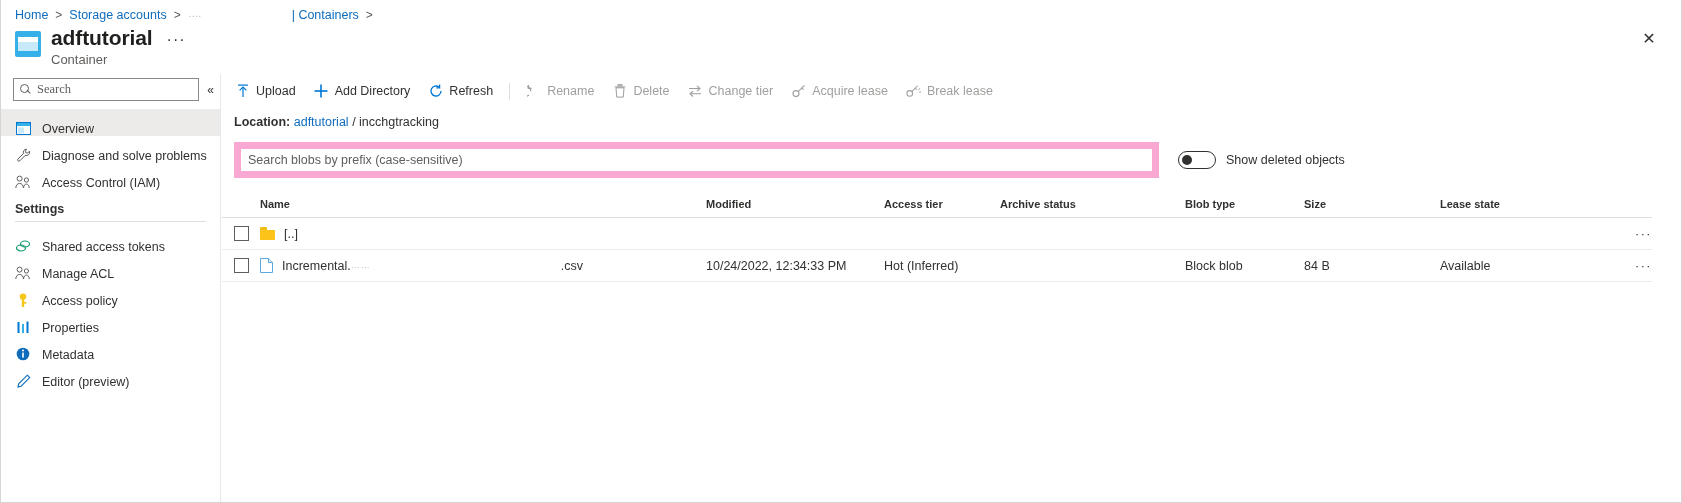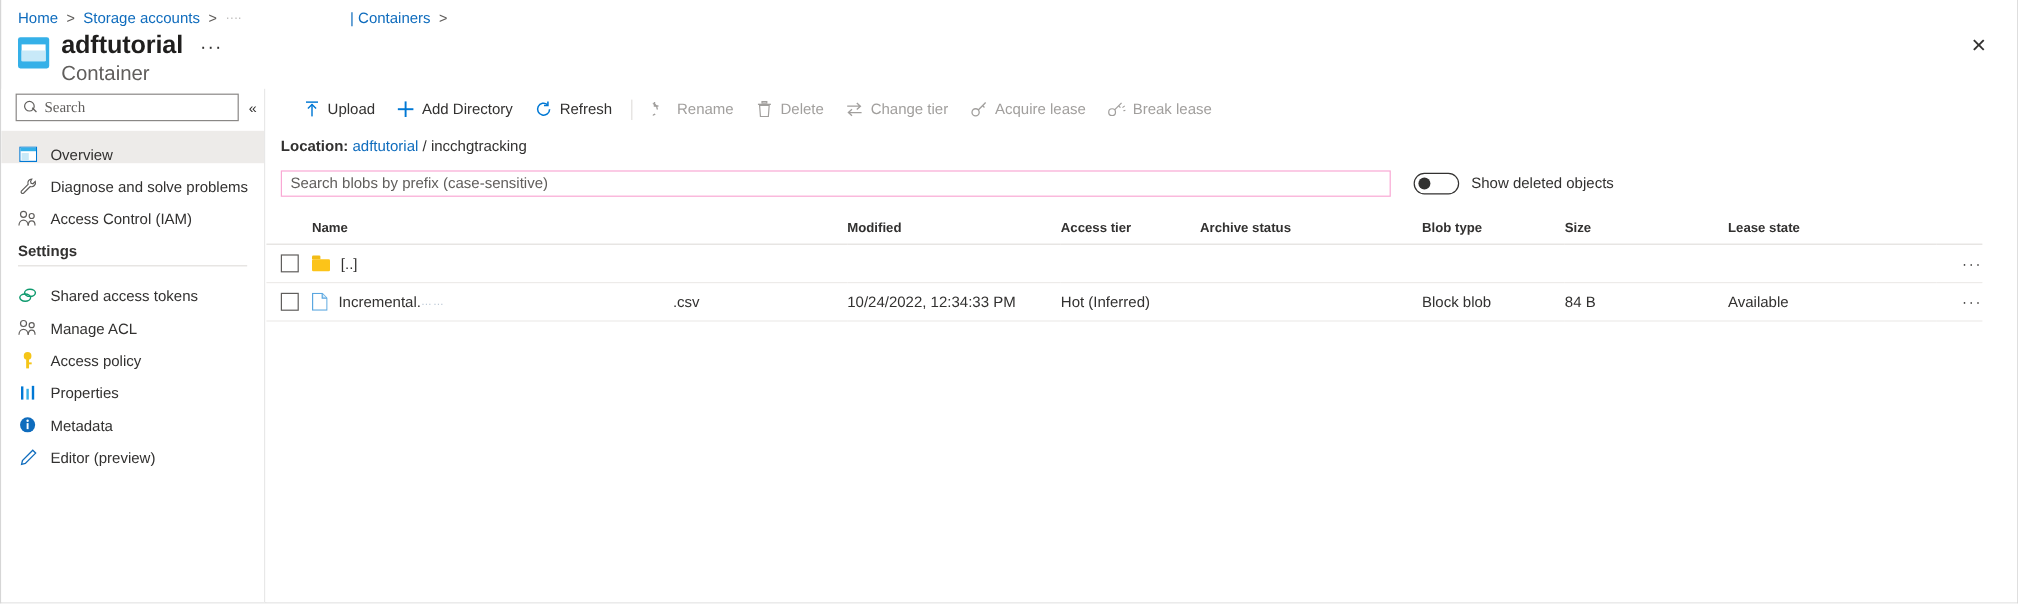--- a/index.html
+++ b/index.html
@@ -83,21 +83,21 @@
     letter-spacing: -.1px;
   }
   .title-ellipsis {
     margin-left: 14px;
     color: #323130;
     font-size: 16px;
     letter-spacing: 1px;
     cursor: pointer;
   }
   .page-subtitle {
-    font-size: 17px;
+    font-size: 13px;
     color: #605e5c;
     margin-top: 2px;
   }
   .close-btn {
     position: absolute;
     right: 22px; top: 29px;
     width: 20px; height: 20px;
     color: #323130;
     font-size: 16px;
     line-height: 20px;
@@ -206,21 +206,21 @@
   .main {
     position: absolute;
     left: 221px; top: 74px;
     right: 0; bottom: 0;
     background: #ffffff;
   }
   .toolbar {
     display: flex;
     align-items: center;
     height: 32px;
-    padding-left: 21px;
+    padding-left: 4px;
     margin-top: 1px;
   }
   .tb-btn {
     display: flex;
     align-items: center;
     height: 28px;
     padding: 0 9px;
     font-size: 12.5px;
     color: #323130;
     cursor: pointer;
@@ -251,22 +251,22 @@
   .meta-val { color: #323130; }
   .meta-link { color: #0f6cbd; cursor: pointer; }
 
   .filter-row {
     display: flex;
     align-items: center;
     padding: 11px 0 0 12px;
   }
   .blob-search {
     width: 925px;
-    height: 22px;
-    border: 1px solid #f9a8d4;
+    height: 36px;
+    border: 7px solid #f9a8d4;
     background: #fff;
     padding: 0 7px;
   }
   .blob-search input {
     border: none; outline: none;
     width: 100%; height: 100%;
     font-family: inherit;
     font-size: 12.5px;
     color: #323130;
     background: transparent;

